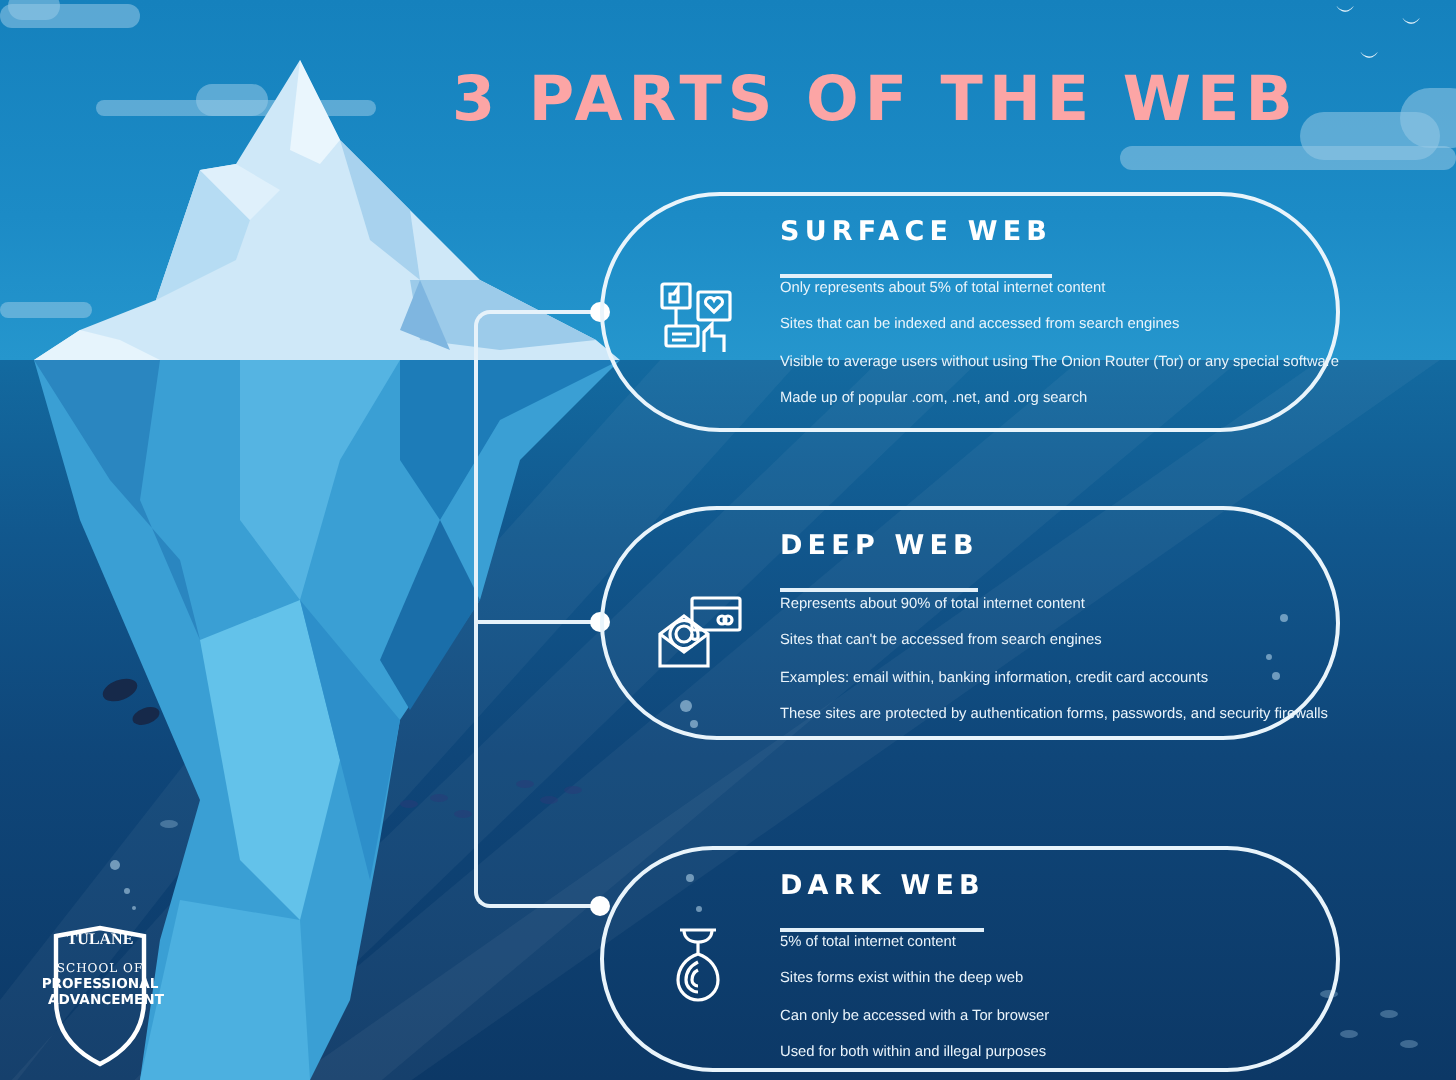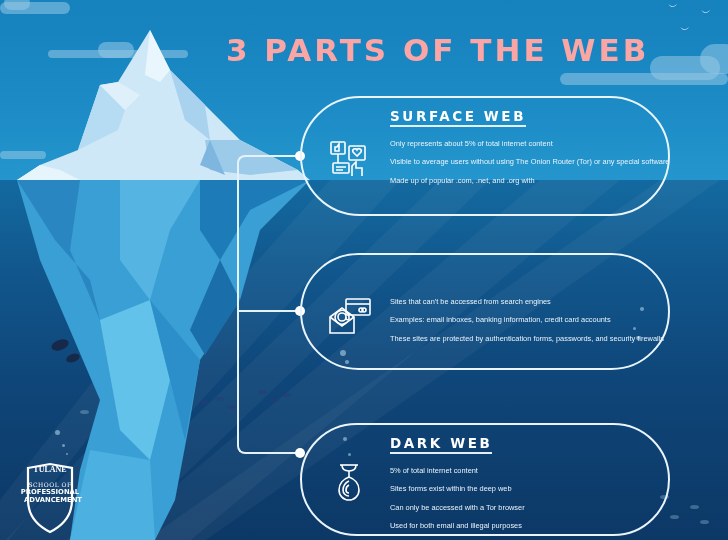--- a/index.html
+++ b/index.html
@@ -16,21 +16,21 @@
   .bird { position: absolute; color: #e8f4fb; font-size: 10px; line-height: 10px; }
   svg.scene { position: absolute; left: 0; top: 0; }
   .title { position: absolute; left: 226px; top: 32px; color: #fca5a5; font-family: "DejaVu Sans", sans-serif;
     font-weight: bold; font-size: 31px; letter-spacing: 3px; white-space: nowrap; }
   .connector { position: absolute; border: 2px solid #e6f2fa; border-right: none; border-radius: 8px 0 0 8px; }
   .hline { position: absolute; height: 2px; background: #e6f2fa; }
   .dot { position: absolute; width: 10px; height: 10px; border-radius: 50%; background: #ffffff; }
   .pill { position: absolute; left: 300px; width: 370px; border: 2px solid #e9f4fb; border-radius: 62px; }
   .pill-icon { position: absolute; left: 26px; width: 44px; height: 44px; }
   .pill-title { position: absolute; left: 88px; top: 10px; color: #ffffff; font-weight: bold; font-size: 13.5px;
-    letter-spacing: 2.6px; white-space: nowrap; padding-bottom: 1px; border-bottom: 2px solid #e3f0f9; }
+    letter-spacing: 2.6px; white-space: nowrap; padding-bottom: 13px; border-bottom: 2px solid #e3f0f9; }
   .pill-list { position: absolute; left: 88px; top: 41px; list-style: none; }
   .pill-list li { color: #eaf4fb; font-family: "Liberation Sans", sans-serif; font-size: 7.4px; line-height: 8px;
     margin-bottom: 10.3px; white-space: nowrap; }
   .logo { position: absolute; left: 18px; top: 462px; width: 64px; height: 72px; }
   .logo-text { position: absolute; left: 0; width: 64px; text-align: center; color: #ffffff; white-space: nowrap; }
   .bubble { position: absolute; border-radius: 50%; background: rgba(190,220,240,0.55); }
   .fish { position: absolute; width: 9px; height: 4px; border-radius: 50%; background: rgba(40,60,120,0.55); }
   .fish.light { background: rgba(140,180,210,0.4); }
 </style>
 </head>
@@ -124,62 +124,65 @@
         <path d="M29 18l-4-4a2 2 0 0 1 4-2a2 2 0 0 1 4 2z"></path>
         <rect x="5" y="25" width="16" height="10" rx="1"></rect>
         <path d="M8 29h10M8 32h7"></path>
         <path d="M24 38v-10l4-4v6h6v8"></path>
         <path d="M10 16v9"></path>
       </svg>
     </div>
     <div class="pill-title">SURFACE WEB</div>
     <ul class="pill-list" style="top:42px;">
       <li>Only represents about 5% of total internet content</li>
+      <li>Sites that can be indexed and accessed from search engines</li>
       <li>Visible to average users without using The Onion Router (Tor) or any special software</li>
-      <li>Made up of popular .com, .net, and .org with</li>
+      <li>Made up of popular .com, .net, and .org search</li>
     </ul>
   </div>
 
   <div class="pill" style="top:253px;height:117px;">
     <div class="pill-icon" style="top:40px;">
       <svg width="44" height="44" viewBox="0 0 44 44" fill="none" stroke="#ffffff" stroke-width="1.6">
         <rect x="18" y="4" width="24" height="16" rx="1"></rect>
         <path d="M18 9h24"></path>
         <circle cx="33" cy="15" r="2"></circle>
           <circle cx="36" cy="15" r="2"></circle>
         <path d="M2 22l12-9l12 9v16h-24z"></path>
         <path d="M2 22l12 9l12-9"></path>
         <circle cx="14" cy="22" r="4"></circle>
         <path d="M18 22v2a2 2 0 0 0 3 0v-2a7 7 0 1 0-3 6"></path>
       </svg>
     </div>
+    <div class="pill-title">DEEP WEB</div>
     <ul class="pill-list" style="top:43px;">
+      <li>Represents about 90% of total internet content</li>
       <li>Sites that can't be accessed from search engines</li>
-      <li>Examples: email inboxes, banking information, credit card accounts</li>
+      <li>Examples: email within, banking information, credit card accounts</li>
       <li>These sites are protected by authentication forms, passwords, and security firewalls</li>
     </ul>
   </div>
 
   <div class="pill" style="top:423px;height:113px;">
     <div class="pill-icon" style="top:36px;">
       <svg width="44" height="44" viewBox="0 0 44 44" fill="none" stroke="#ffffff" stroke-width="1.6">
         <path d="M12 4h18"></path>
         <path d="M14 4c0 4 3 6 7 6s7-2 7-6"></path>
         <path d="M21 10v6"></path>
         <path d="M21 16c-6 2-10 7-10 13a10 10 0 0 0 20 0c0-6-4-11-10-13z"></path>
         <path d="M21 20c-4 2-6 5-6 9a6 6 0 0 0 6 6"></path>
         <path d="M21 24c-2 1-3 3-3 5a3 3 0 0 0 3 3"></path>
       </svg>
     </div>
     <div class="pill-title">DARK WEB</div>
     <ul class="pill-list" style="top:42px;">
       <li>5% of total internet content</li>
       <li>Sites forms exist within the deep web</li>
       <li>Can only be accessed with a Tor browser</li>
-      <li>Used for both email and illegal purposes</li>
+      <li>Used for both within and illegal purposes</li>
     </ul>
   </div>
 
   <div class="logo">
     <svg width="64" height="72" viewBox="0 0 64 72" style="position:absolute;left:0;top:0;">
       <path d="M10 6 L32 2 L54 6 L54 38 C54 54 44 64 32 70 C20 64 10 54 10 38 Z" fill="none" stroke="#ffffff" stroke-width="2.2"></path>
     </svg>
     <div class="logo-text" style="top:3px;font-weight:bold;font-size:8px;font-family:Liberation Serif, serif;">TULANE</div>
     <div class="logo-text" style="top:19px;font-family:'DejaVu Serif',serif;font-size:6px;letter-spacing:0.5px;">SCHOOL OF</div>
     <div class="logo-text" style="top:26px;font-weight:bold;font-size:6.8px;">PROFESSIONAL</div>

